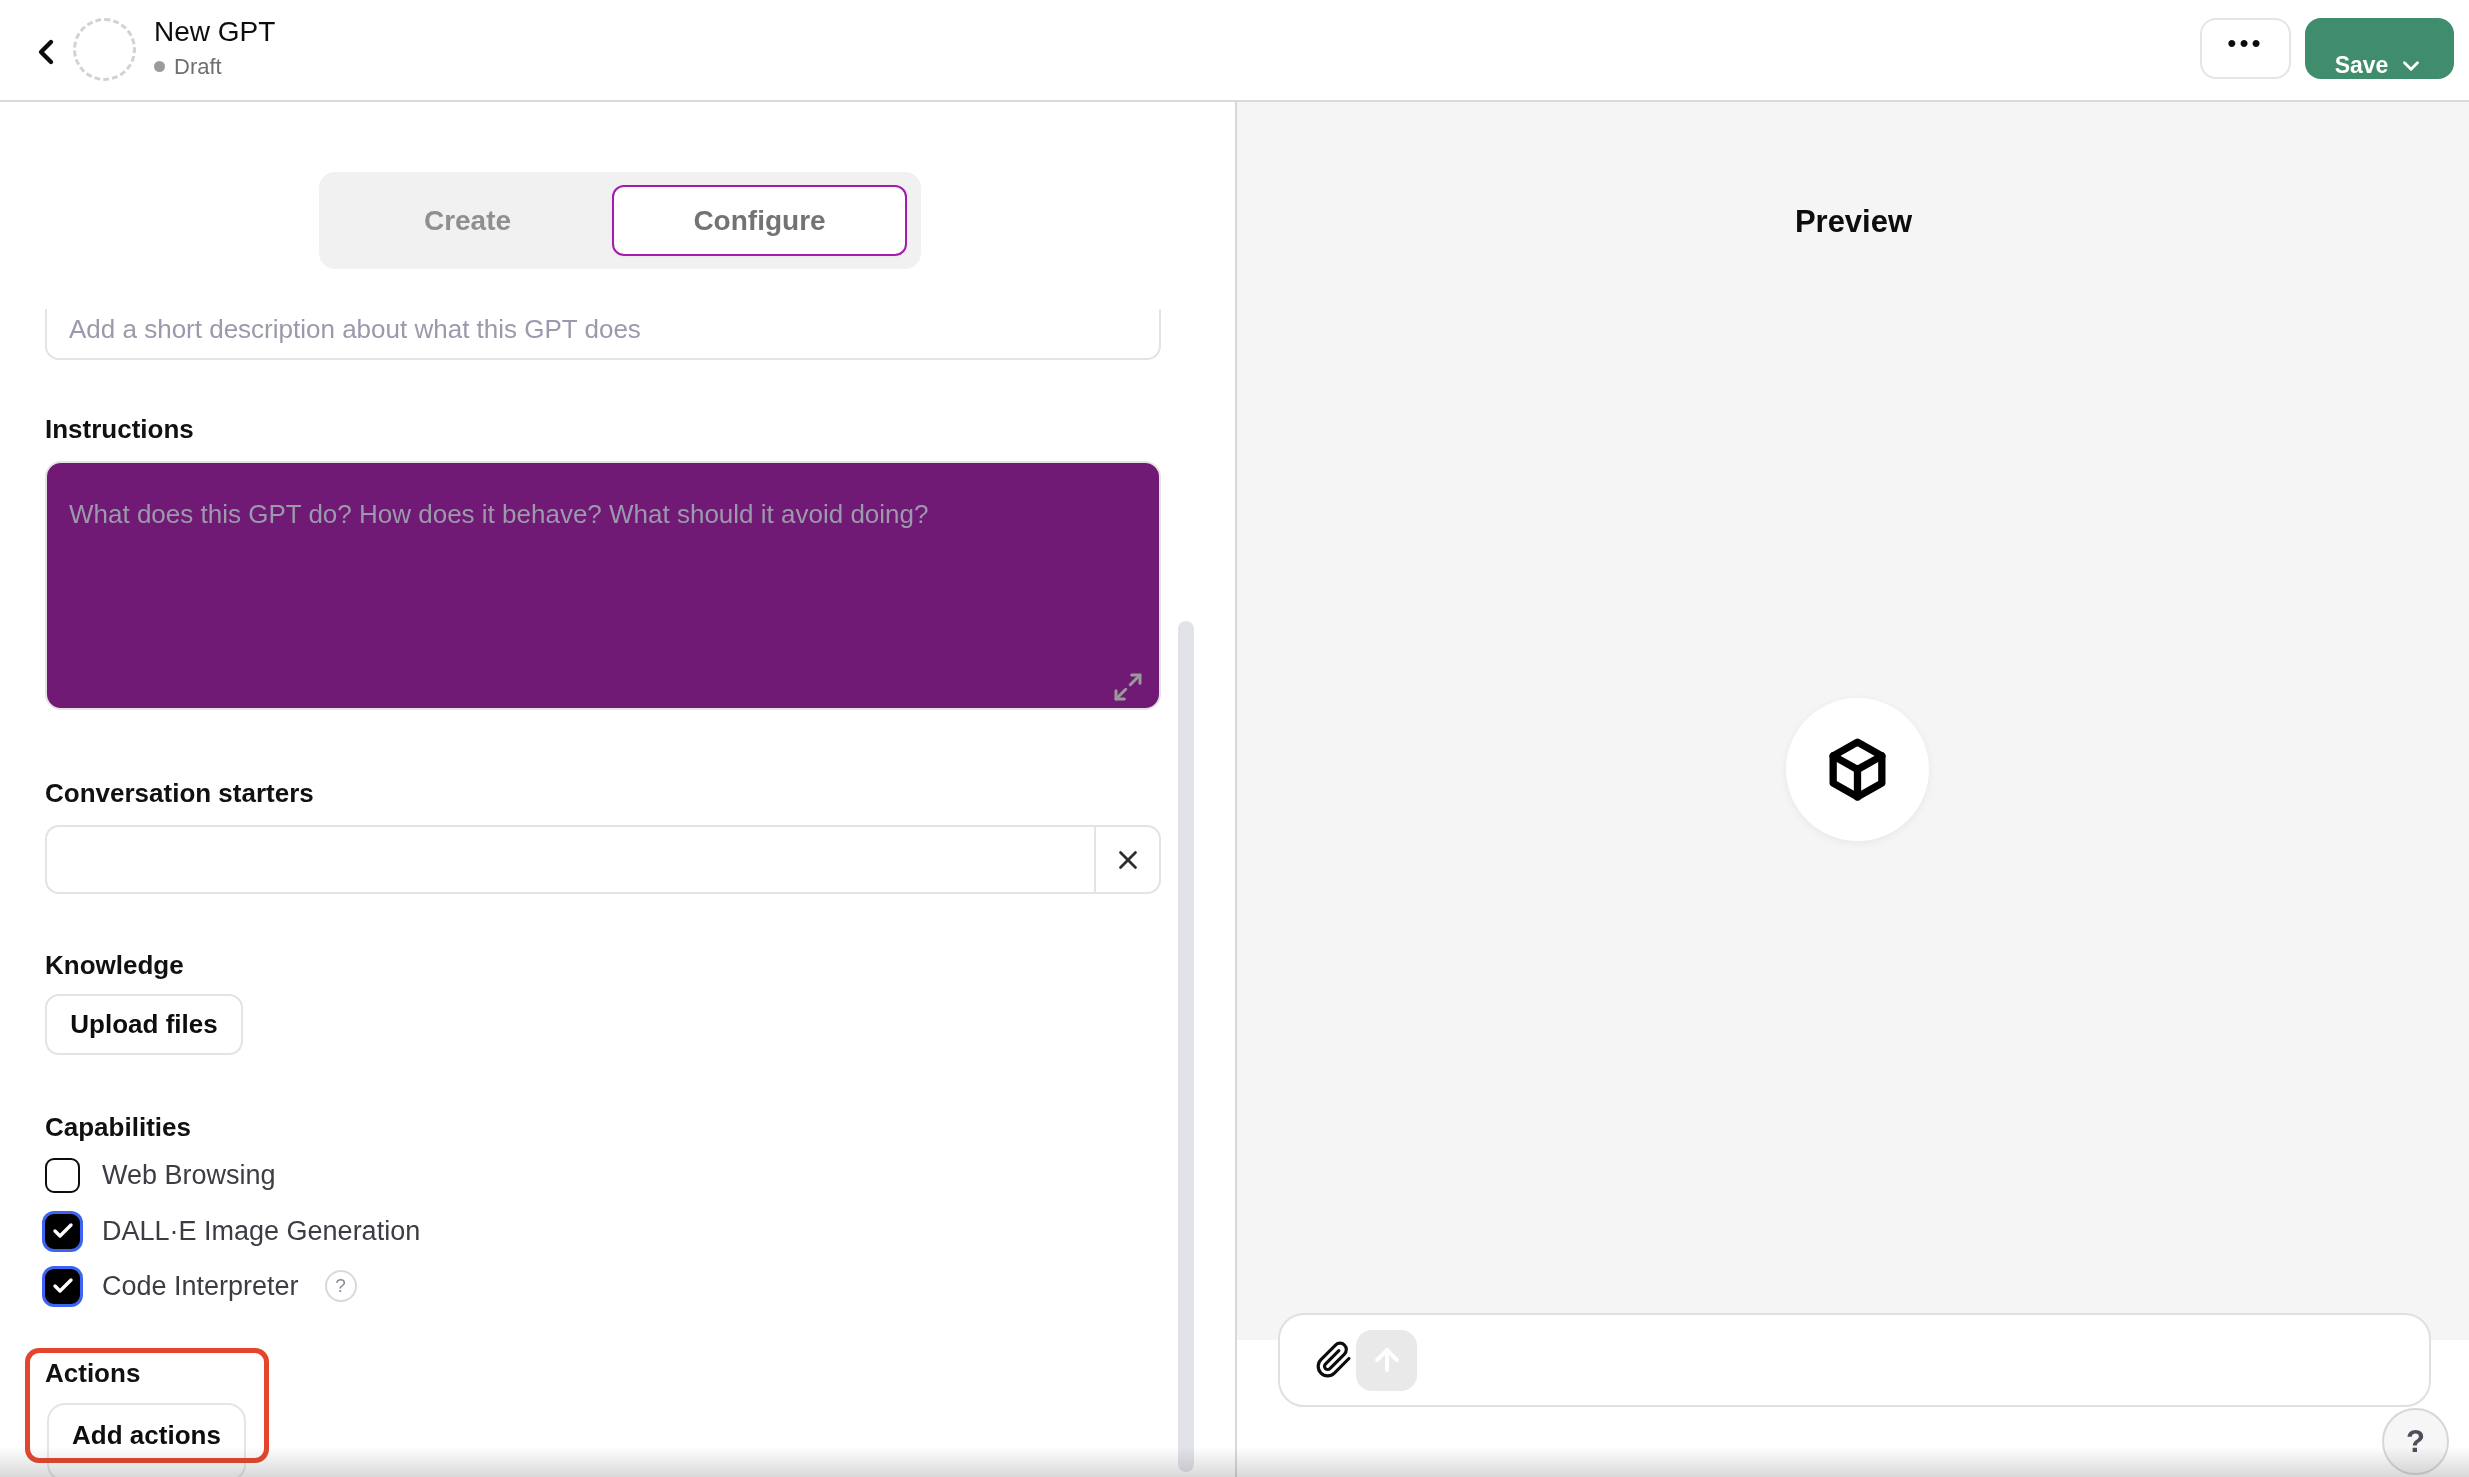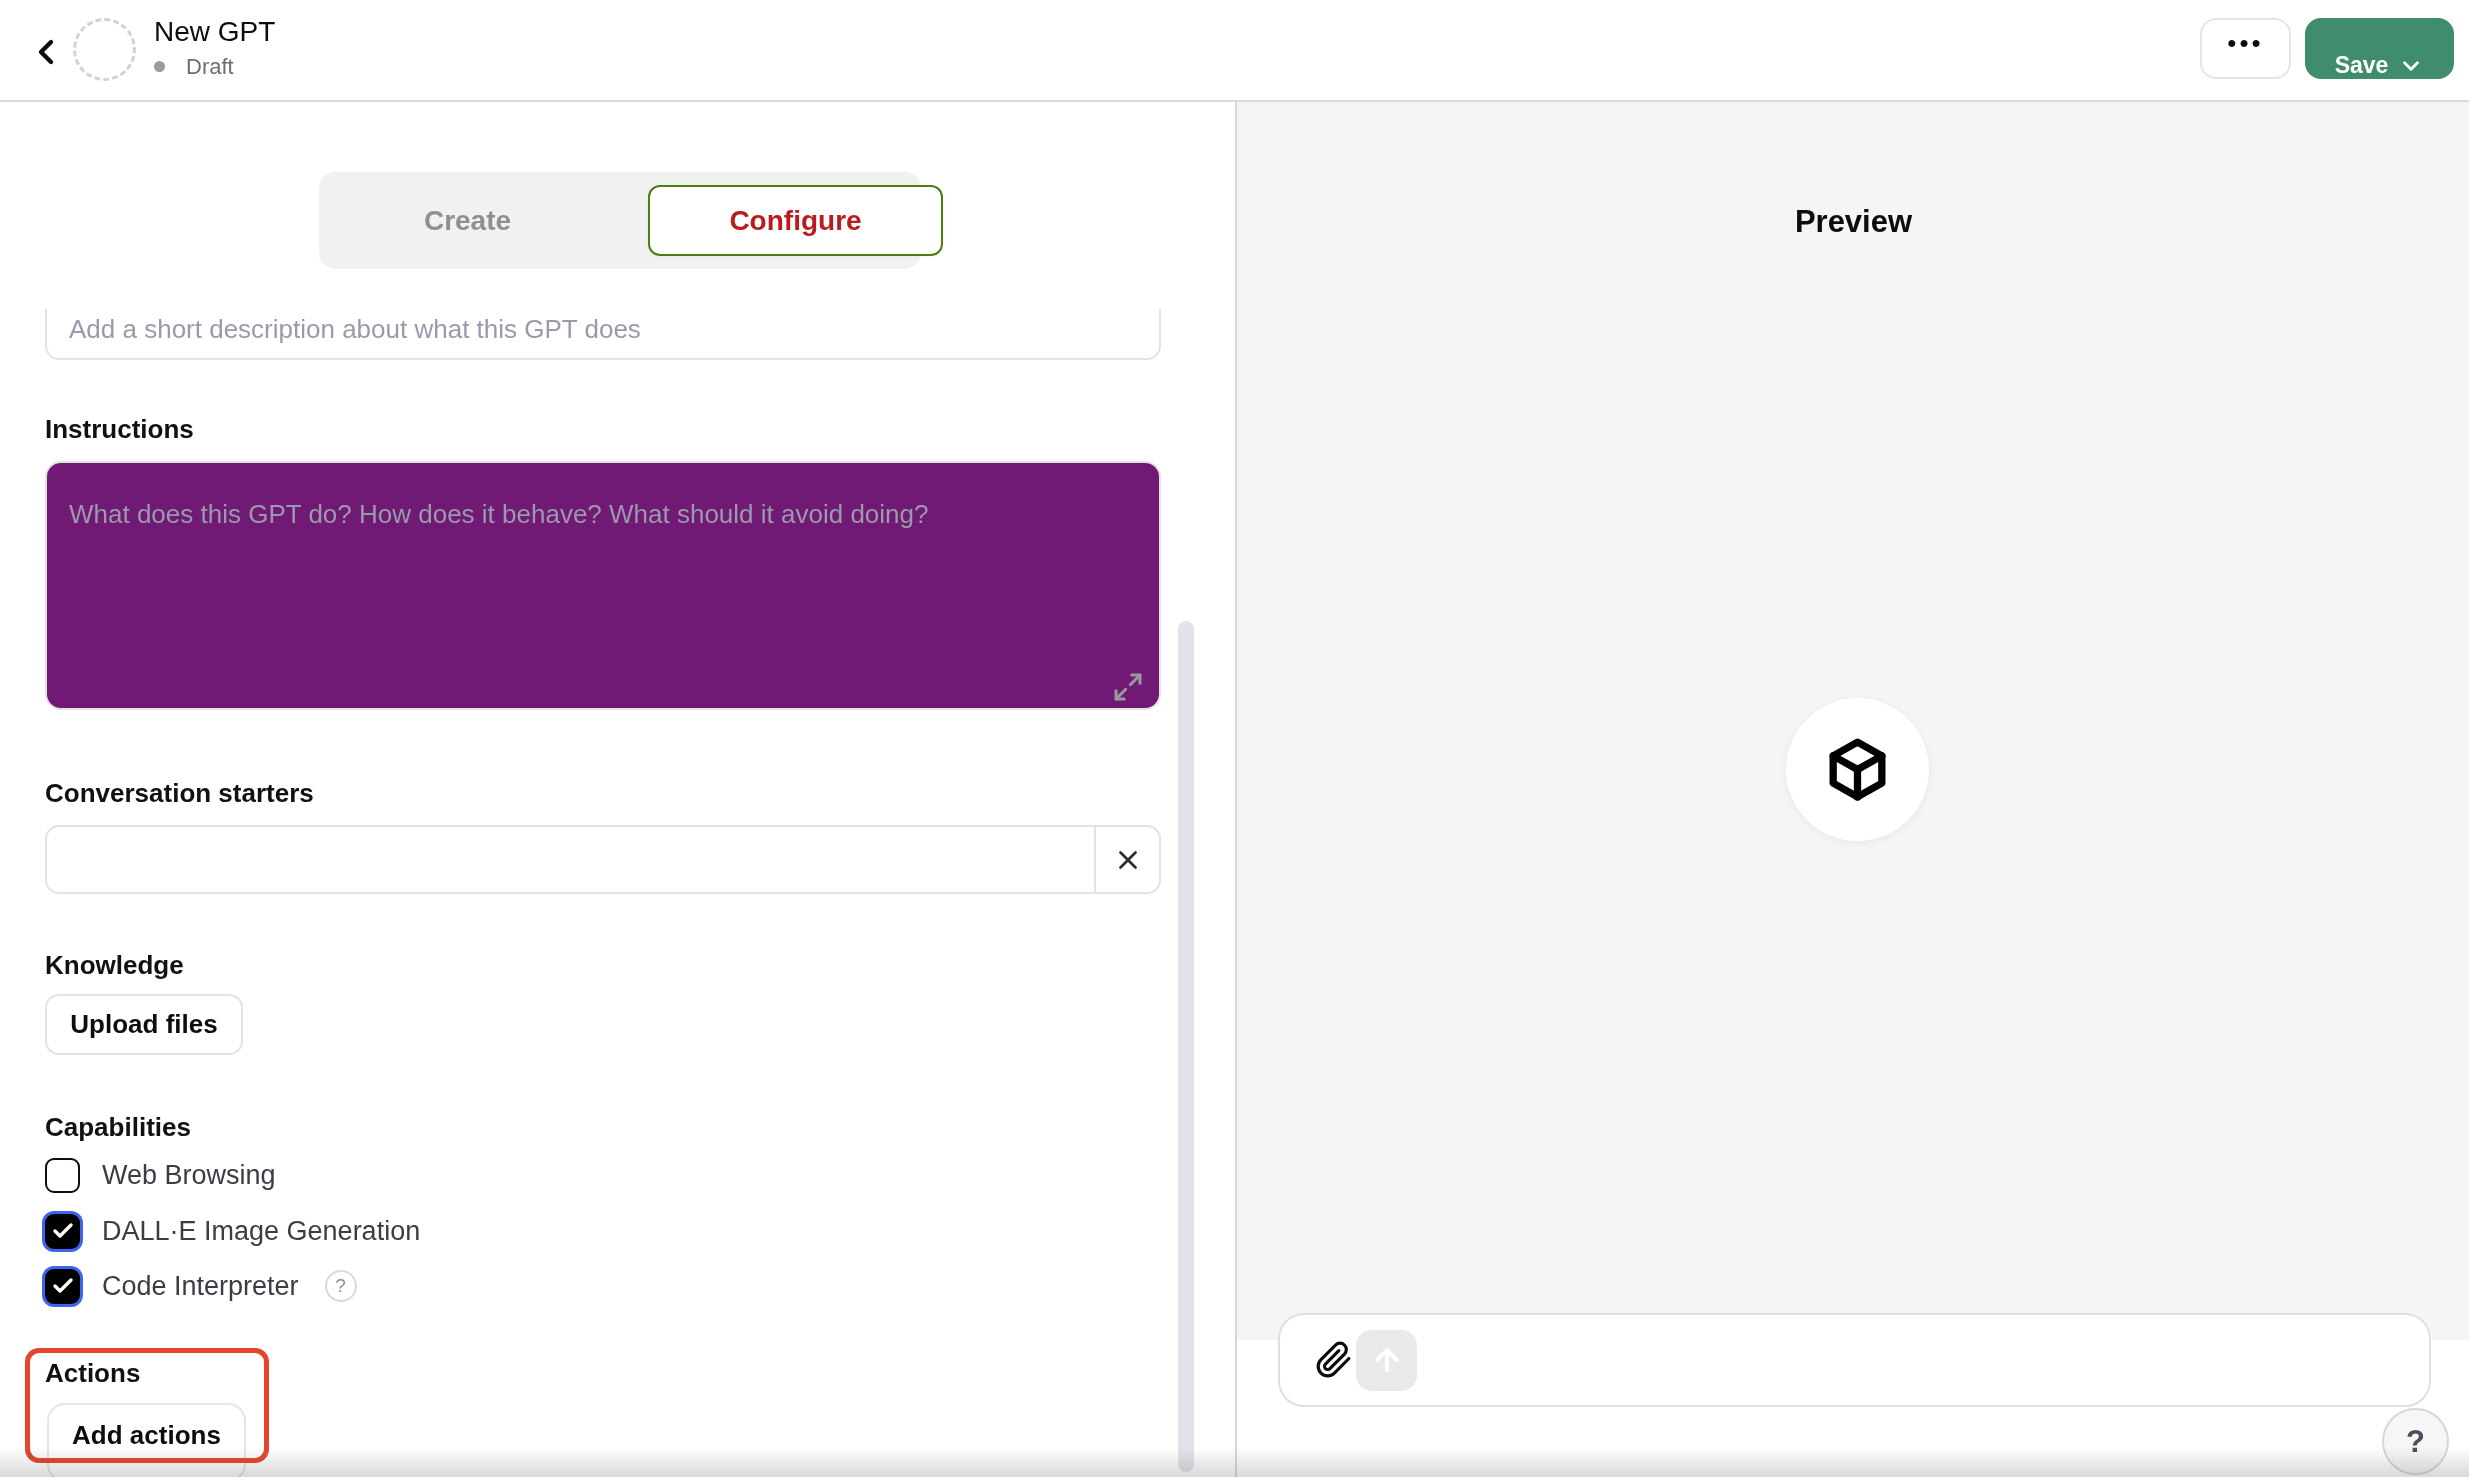--- a/index.html
+++ b/index.html
@@ -6,35 +6,35 @@
   html,body { width:2469px; height:1477px; overflow:hidden; }
   body { position:relative; background:#ffffff; font-family:"Liberation Sans", sans-serif; color:#0d0d0d; }
   button { font-family:inherit; cursor:pointer; }
 
   
   #header { position:absolute; left:0; top:0; width:2469px; height:102px; background:#fff; border-bottom:2px solid #dadada; z-index:5; }
   .back-btn { position:absolute; left:22px; top:28px; width:48px; height:48px; background:none; border:none; display:flex; align-items:center; justify-content:center; }
   .avatar-dashed { position:absolute; left:73px; top:18px; width:63px; height:63px; border:3px dashed #d2d2d2; border-radius:50%; background:#fff; }
   .title-block { position:absolute; left:154px; top:15px; }
   .page-title { font-size:28px; font-weight:400; line-height:1.2; }
-  .status-row { display:flex; align-items:center; gap:21px; margin-top:5px; }
+  .status-row { display:flex; align-items:center; gap:9px; margin-top:5px; }
   .status-dot { width:11px; height:11px; border-radius:50%; background:#9b9b9b; }
   .status-text { font-size:22px; color:#6e6e6e; }
   .more-btn { position:absolute; left:2200px; top:18px; width:91px; height:61px; background:#fff; border:2px solid #e5e5e5; border-radius:16px; font-size:26px; letter-spacing:3px; color:#0d0d0d; display:flex; align-items:center; justify-content:center; padding-bottom:10px; }
   .save-btn { position:absolute; left:2305px; top:18px; width:149px; height:61px; background:#3f8d6d; color:#fff; border:none; border-radius:16px; font-size:23px; font-weight:600; display:flex; align-items:flex-end; justify-content:center; gap:10px; }
 
   
   #left-panel { position:absolute; left:0; top:102px; width:1334px; height:1375px; background:#fff; overflow:hidden; }
   #panel-divider { position:absolute; left:1235px; top:102px; width:2px; height:1375px; background:#d8d8d8; z-index:4; }
   #right-panel { position:absolute; left:1237px; top:102px; width:1233px; height:1238px; background:#f5f5f5; }
 
   
   .tabs-wrap { position:absolute; left:319px; top:70px; width:602px; height:97px; background:#f1f1f1; border-radius:16px; }
   .tab-create { position:absolute; left:0; top:0; width:297px; height:97px; background:none; border:none; font-size:28px; font-weight:700; color:#8f8f8f; }
-  .tab-configure { position:absolute; left:293px; top:13px; width:295px; height:71px; background:#fff; border:2px solid #4d7c0f; border-radius:12px; font-size:28px; font-weight:700; color:#b91c1c; box-shadow:0 1px 3px rgba(0,0,0,0.04);margin-left:36px; }
+  .tab-configure { position:absolute; left:293px; top:13px; width:295px; height:71px; background:#fff; border:2px solid #a21caf; border-radius:12px; font-size:28px; font-weight:700; color:#737373; box-shadow:0 1px 3px rgba(0,0,0,0.04); }
 
   
   .field-label { position:absolute; left:45px; font-size:26px; font-weight:600; color:#111; }
   .desc-field { position:absolute; left:45px; top:207px; width:1116px; height:51px; border-left:2px solid #e3e3e3; border-right:2px solid #e3e3e3; border-bottom:2px solid #e3e3e3; border-top:none; border-radius:0 0 14px 14px; padding:5px 22px 0 22px; font-size:26px; color:#9b99ab; background:#fff; }
   .instructions-box { position:absolute; left:45px; top:359px; width:1116px; height:249px; border:2px solid #e3e3e3; border-radius:16px; background:#701a75; padding:36px 22px; font-size:26px; color:#9b99ab; }
   .expand-btn { position:absolute; left:1107px; top:564px; width:42px; height:42px; background:none; border:none; display:flex; align-items:center; justify-content:center; }
   .starter-row { position:absolute; left:45px; top:723px; width:1116px; height:69px; border:2px solid #e3e3e3; border-radius:14px; background:#fff; display:flex; }
   .starter-input { flex:1; border:none; outline:none; font-size:26px; padding:0 22px; border-radius:14px 0 0 14px; color:#0d0d0d; background:transparent; }
   .starter-clear { width:65px; border:none; border-left:2px solid #e3e3e3; background:none; display:flex; align-items:center; justify-content:center; border-radius:0 12px 12px 0; }
   .upload-btn { position:absolute; left:45px; top:892px; width:198px; height:61px; background:#fff; border:2px solid #e3e3e3; border-radius:14px; font-size:26px; font-weight:700; color:#0d0d0d; }

